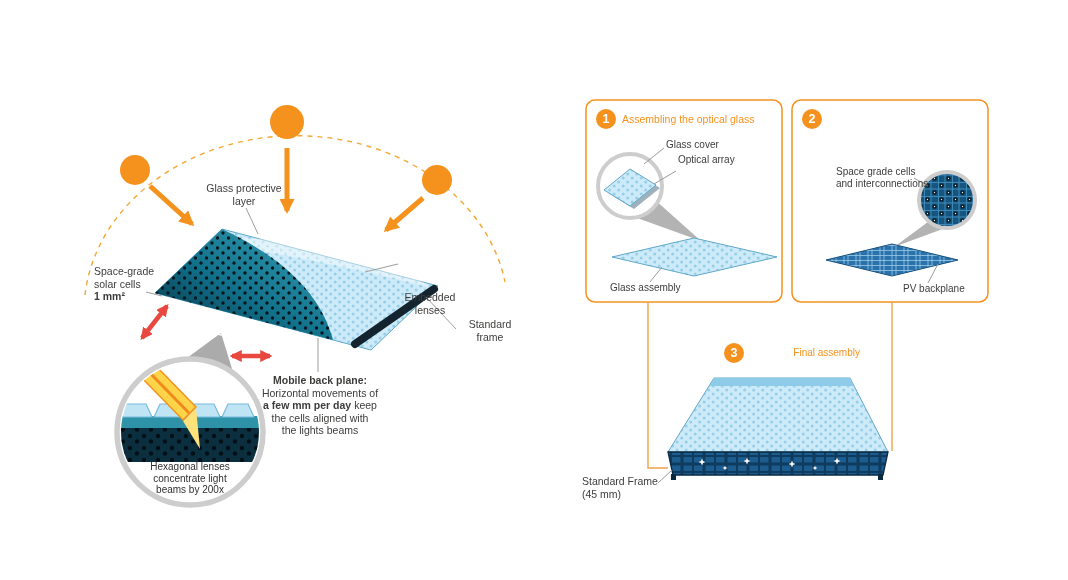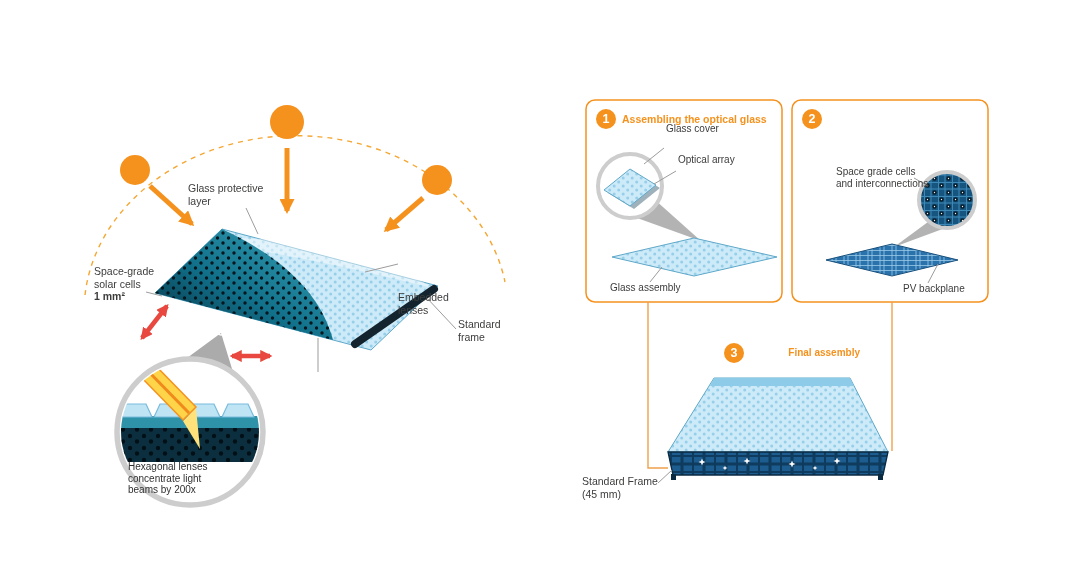--- a/index.html
+++ b/index.html
@@ -1,23 +1,23 @@
 <!DOCTYPE html>
 <html><head>
 <meta charset="utf-8">
 <style>
   * { margin:0; padding:0; box-sizing:border-box; }
   body { font-family:"Liberation Sans", sans-serif; background:#ffffff; }
   .canvas { position:relative; width:1068px; height:580px; background:#ffffff; overflow:hidden; }
   svg.layer { position:absolute; left:0; top:0; z-index:1; }
   .lbl { position:absolute; z-index:2; font-size:10.5px; line-height:12.5px; color:#3C3C3B; white-space:pre-line; }
   .lbl span { white-space:pre-line; }
-  .c { }
+  .c { text-align:center; }
   .b { font-weight:700; }
-  .t-orange { position:absolute; z-index:2; color:#F5921E; font-weight:700; font-size:10.5px; line-height:13px; white-space:pre-line; }
+  .t-orange { position:absolute; z-index:2; color:#F5921E; font-weight:400; font-size:10.5px; line-height:13px; white-space:pre-line; }
   .badge { position:absolute; z-index:2; width:20px; height:20px; border-radius:50%; background:#F5921E;
            color:#ffffff; font-weight:700; font-size:12.5px; line-height:20px; text-align:center; }
   .mag-caption { font-weight:400; font-size:10px; line-height:11.5px; color:#303030; }
   .final-title { font-size:10px;text-align:right; }
 </style>
 </head>
 <body>
 
 <div class="canvas">
 
@@ -191,28 +191,33 @@
   <div class="lbl c" style="left:398px; top:251px; width:64px;margin-top:40px;">Embedded
 lenses</div>
 
   <div class="lbl" style="left:94px; top:265px; width:92px;"><span>Space-grade
 solar cells
 </span><span class="b">1 mm²</span></div>
 
   <div class="lbl c" style="left:458px; top:318px; width:64px;">Standard
 frame</div>
 
+  <div class="lbl c" style="left:252px; top:374px; width:136px;"><span class="b">Mobile back plane:
+</span><span>Horizontal movements of
+</span><span class="b">a few mm per day</span><span> keep
+the cells aligned with
+the lights beams</span></div>
 
   <div class="lbl c mag-caption" style="left:128px; top:461px; width:124px;">Hexagonal lenses
 concentrate light
 beams by 200x</div>
 
   <div class="badge" style="left:596px; top:109px;">1</div>
   <div class="t-orange" style="left:622px; top:113px; width:152px;">Assembling the optical glass</div>
-  <div class="lbl" style="left:666px; top:123px; width:70px; font-size:10px;">Glass cover</div>
+  <div class="lbl" style="left:666px; top:139px; width:70px; font-size:10px;">Glass cover</div>
   <div class="lbl" style="left:678px; top:154px; width:76px; font-size:10px;">Optical array</div>
   <div class="lbl" style="left:610px; top:282px; width:90px; font-size:10px;">Glass assembly</div>
 
   <div class="badge" style="left:802px; top:109px;">2</div>
   <div class="lbl" style="left:836px; top:166px; width:106px; font-size:10px; line-height:12px;">Space grade cells
 and interconnections</div>
   <div class="lbl" style="left:903px; top:283px; width:80px; font-size:10px;">PV backplane</div>
 
   <div class="badge" style="left:724px; top:343px;">3</div>
   <div class="t-orange final-title" style="left:750px; top:346px; width:110px;">Final assembly</div>

